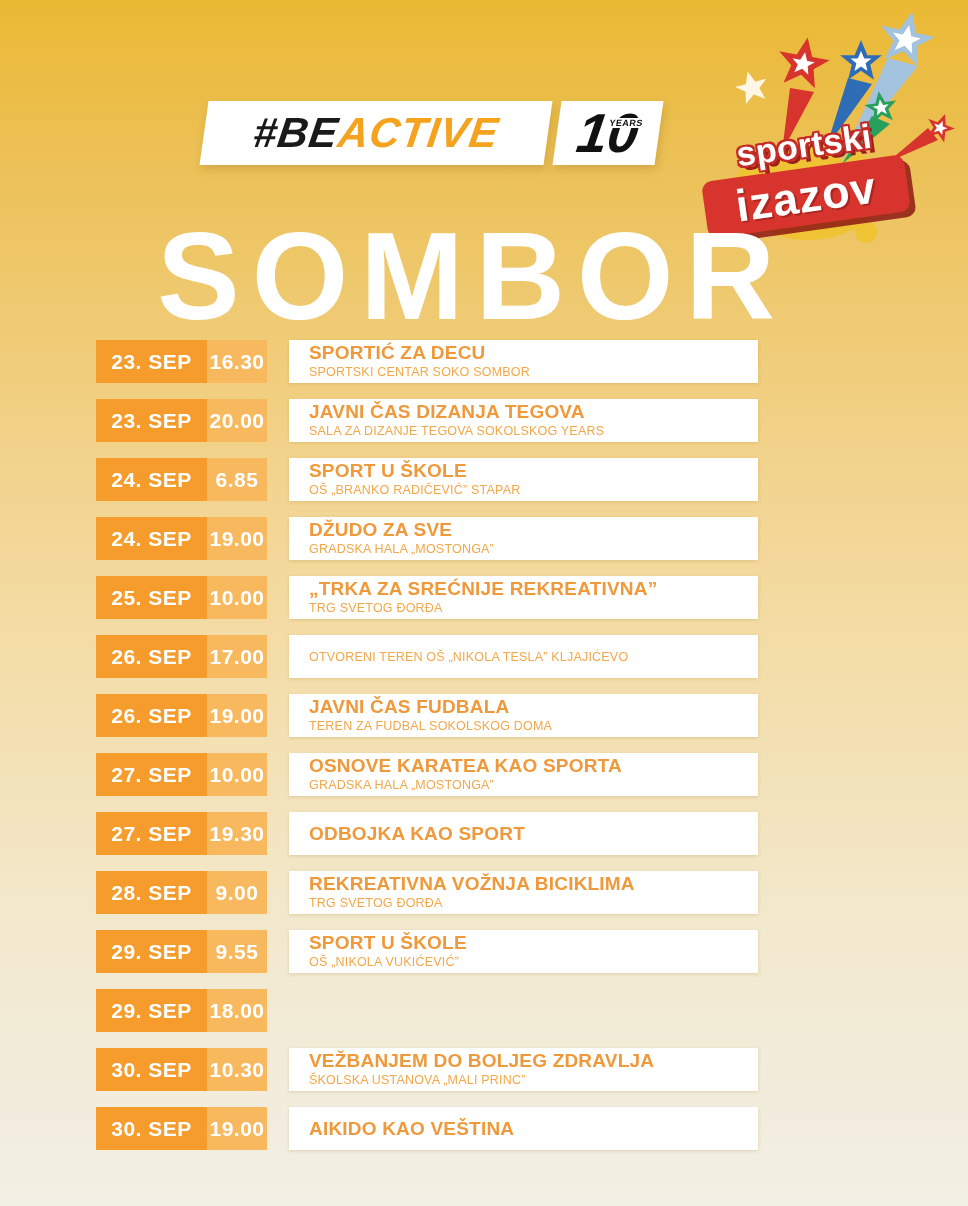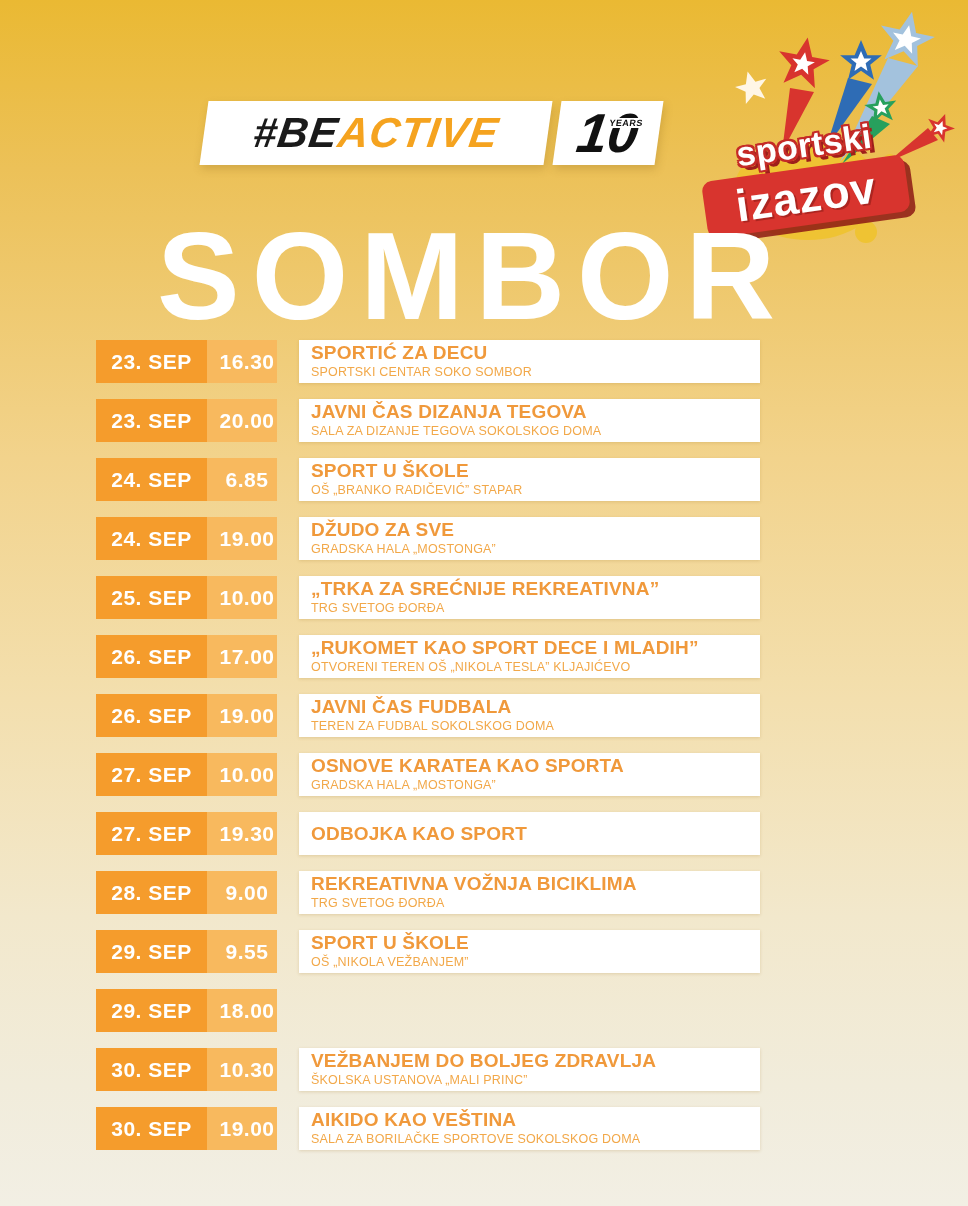--- a/index.html
+++ b/index.html
@@ -88,25 +88,25 @@
   
   .schedule{position:absolute;left:96px;top:340px;width:780px;}
   .row{display:flex;height:43px;margin-bottom:16px;}
   .cell{display:flex;align-items:center;justify-content:center;}
   .cell.date{
     width:111px;background:var(--date-cell,#F59C2C);
     color:#fff;font-size:21px;font-weight:bold;letter-spacing:.5px;
   }
   .cell.time{
     width:60px;background:var(--time-cell,#F8B95E);
-    color:#fff;font-size:21px;font-weight:bold;letter-spacing:.5px;padding-left:10px;
+    color:#fff;font-size:21px;font-weight:bold;letter-spacing:.5px;
   }
   .cell.info{
     width:449px;margin-left:22px;background:#fff;
-    padding-left:12px;
+    padding-left:20px;
     flex-direction:column;align-items:flex-start;justify-content:center;
     box-shadow:0 1px 3px rgba(170,130,50,.25);
   }
   .event-title{
     color:var(--event-title,#F0993B);
     font-size:19px;font-weight:bold;letter-spacing:.2px;line-height:1.05;
     white-space:nowrap;
   }
   .event-venue{
     color:var(--event-venue,#F2A849);
@@ -186,21 +186,21 @@
       <div class="event-title">SPORTIĆ ZA DECU</div>
       <div class="event-venue">SPORTSKI CENTAR SOKO SOMBOR</div>
     </div>
   </div>
 
   <div class="row">
     <div class="cell date">23. SEP</div>
     <div class="cell time">20.00</div>
     <div class="cell info">
       <div class="event-title">JAVNI ČAS DIZANJA TEGOVA</div>
-      <div class="event-venue">SALA ZA DIZANJE TEGOVA SOKOLSKOG DOMA</div>
+      <div class="event-venue">SALA ZA DIZANJE TEGOVA SOKOLSKOG YEARS</div>
     </div>
   </div>
 
   <div class="row">
     <div class="cell date">24. SEP</div>
     <div class="cell time">6.85</div>
     <div class="cell info">
       <div class="event-title">SPORT U ŠKOLE</div>
       <div class="event-venue">OŠ „BRANKO RADIČEVIĆ” STAPAR</div>
     </div>
@@ -221,21 +221,20 @@
     <div class="cell info">
       <div class="event-title">„TRKA ZA SREĆNIJE REKREATIVNA”</div>
       <div class="event-venue">TRG SVETOG ĐORĐA</div>
     </div>
   </div>
 
   <div class="row">
     <div class="cell date">26. SEP</div>
     <div class="cell time">17.00</div>
     <div class="cell info">
-      <div class="event-title">„RUKOMET KAO SPORT DECE I MLADIH”</div>
       <div class="event-venue">OTVORENI TEREN OŠ „NIKOLA TESLA” KLJAJIĆEVO</div>
     </div>
   </div>
 
   <div class="row">
     <div class="cell date">26. SEP</div>
     <div class="cell time">19.00</div>
     <div class="cell info">
       <div class="event-title">JAVNI ČAS FUDBALA</div>
       <div class="event-venue">TEREN ZA FUDBAL SOKOLSKOG DOMA</div>
@@ -266,21 +265,21 @@
       <div class="event-title">REKREATIVNA VOŽNJA BICIKLIMA</div>
       <div class="event-venue">TRG SVETOG ĐORĐA</div>
     </div>
   </div>
 
   <div class="row">
     <div class="cell date">29. SEP</div>
     <div class="cell time">9.55</div>
     <div class="cell info">
       <div class="event-title">SPORT U ŠKOLE</div>
-      <div class="event-venue">OŠ „NIKOLA VEŽBANJEM”</div>
+      <div class="event-venue">OŠ „NIKOLA VUKIĆEVIĆ”</div>
     </div>
   </div>
 
   <div class="row">
     <div class="cell date">29. SEP</div>
     <div class="cell time">18.00</div>
   </div>
 
   <div class="row">
     <div class="cell date">30. SEP</div>
@@ -289,18 +288,17 @@
       <div class="event-title">VEŽBANJEM DO BOLJEG ZDRAVLJA</div>
       <div class="event-venue">ŠKOLSKA USTANOVA „MALI PRINC”</div>
     </div>
   </div>
 
   <div class="row">
     <div class="cell date">30. SEP</div>
     <div class="cell time">19.00</div>
     <div class="cell info">
       <div class="event-title">AIKIDO KAO VEŠTINA</div>
-      <div class="event-venue">SALA ZA BORILAČKE SPORTOVE SOKOLSKOG DOMA</div>
     </div>
   </div>
 </div>
 
 </div>
 
 </body></html>

